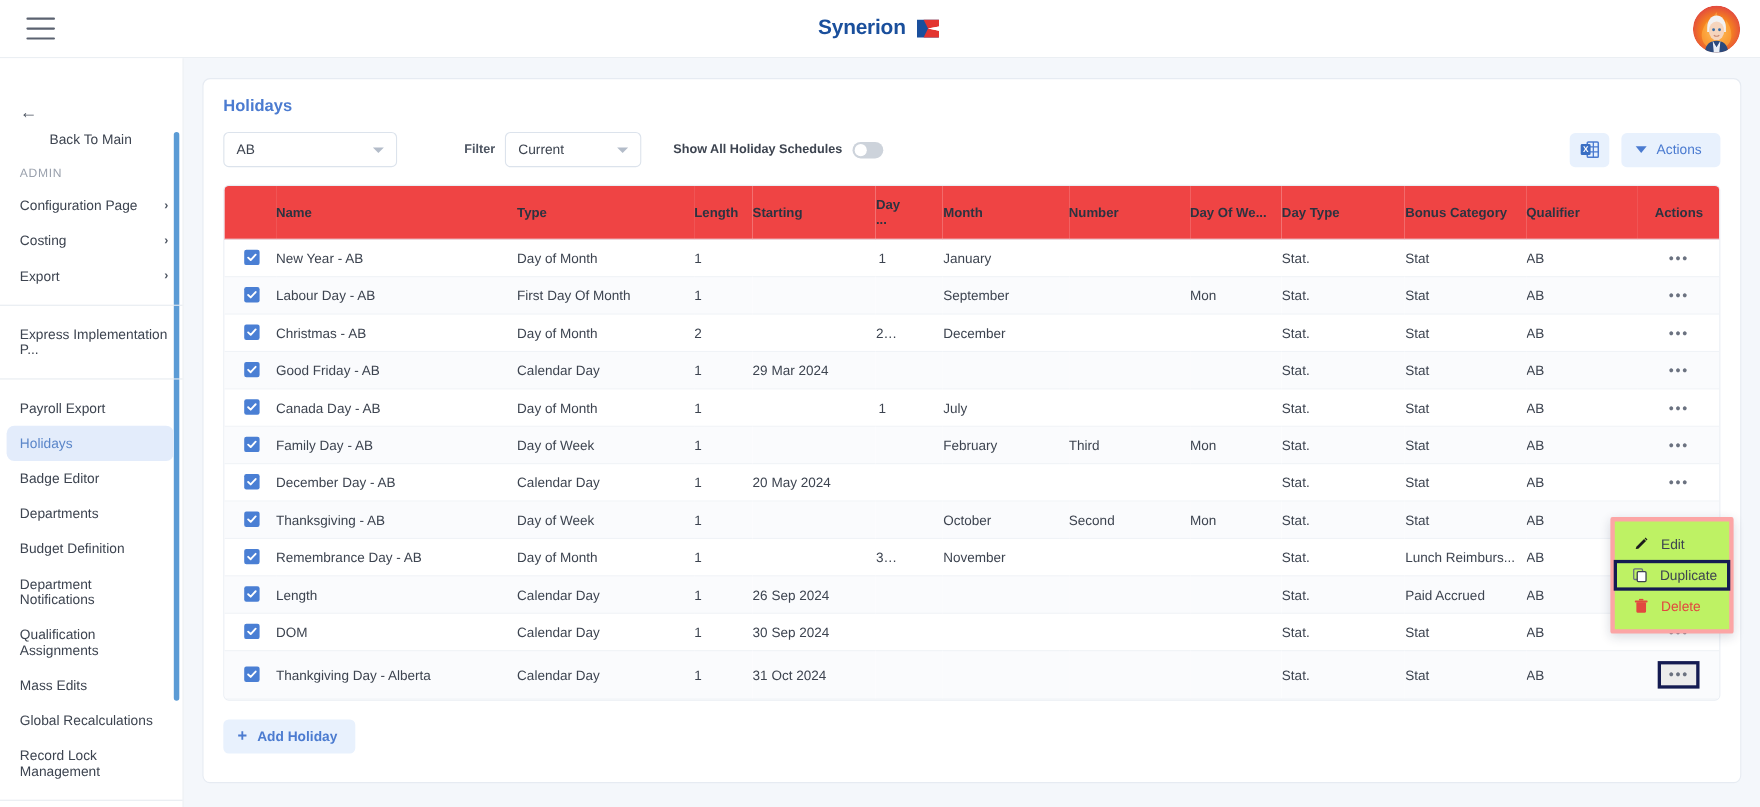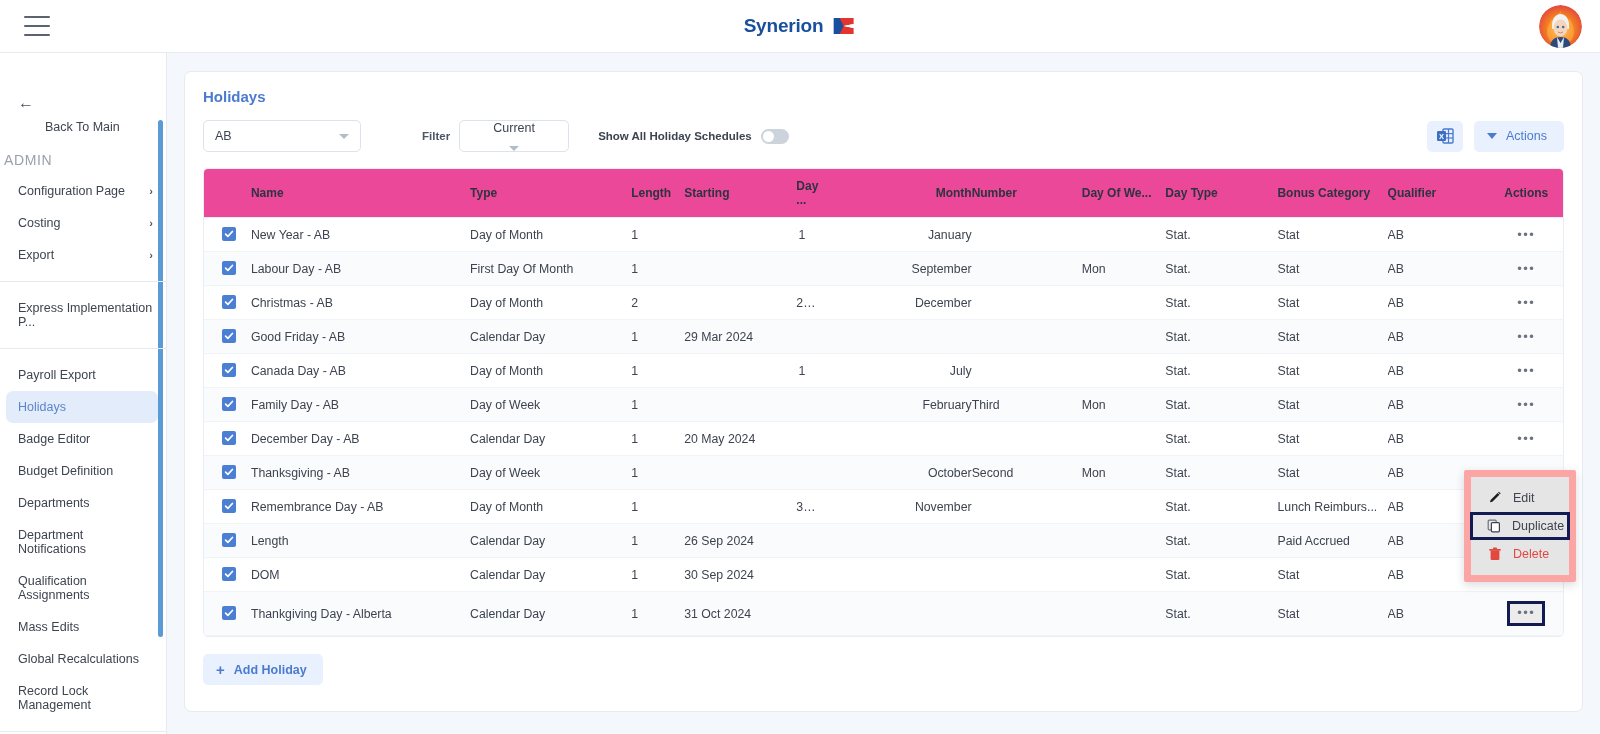--- a/index.html
+++ b/index.html
@@ -47,22 +47,22 @@
     position: absolute; right: 3px; top: 67px; width: 5px; height: 517px;
     background: #5b9bd5; border-radius: 3px; cursor: pointer;
   }
   .back-row {
     display: flex; align-items: center; gap: 11px;
     padding: 19px 0 16px 18px; cursor: pointer;
   }
   .back-arrow { font-size: 16px; color: #4d5562; line-height: 1; }
   .back-label { font-size: 12.5px; color: #3d4450; margin-top: 48px; }
   .section-label {
-    font-size: 14px; letter-spacing: .6px; color: #9aa1ad;
-    padding: 2px 0 7px 4px; text-transform: uppercase;
+    font-size: 11px; letter-spacing: .6px; color: #9aa1ad;
+    padding: 2px 0 7px 18px; text-transform: uppercase;
   }
   .nav-item {
     display: flex; align-items: center; justify-content: space-between;
     padding: 9px 14px 9px 18px; font-size: 12.5px; color: #3d4450;
     cursor: pointer;
   }
   .nav-item .chev { color: #4d5562; font-size: 11px; font-weight: bold; }
   .nav-item.active {
     background: #e3ecfb; border-radius: 7px; color: #5b86c9;
     margin: 0 9px 0 6px; padding-left: 12px;
@@ -82,21 +82,21 @@
   .page-title { font-size: 15px; font-weight: bold; color: #4b7bd0; margin-bottom: 14px; }
 
   
   .toolbar { display: flex; align-items: center; height: 34px; }
   .select {
     width: 158px; height: 32px; border: 1px solid #dce3ec; border-radius: 5px;
     display: flex; align-items: center; justify-content: space-between;
     padding: 0 11px; font-size: 12.5px; color: #3d4450; cursor: pointer;
     background: #fff;
   }
-  .select.sm { width: 110px; flex-direction: column; }
+  .select.sm { width: 124px; }
   .chev-dn {
     width: 0; height: 0; border-left: 5px solid transparent;
     border-right: 5px solid transparent; border-top: 5px solid #b3bcc9;
   }
   .filter-label { font-size: 11.5px; color: #4d5562; font-weight: bold; margin: 0 9px 0 24px; padding-left: 37px; }
   .toggle-label { font-size: 11.5px; color: #3d4450; font-weight: bold; margin-left: 29px; }
   .toggle {
     width: 28px; height: 15px; border-radius: 9px; background: #cdd3db;
     margin-left: 9px; position: relative; cursor: pointer;
   }
@@ -116,36 +116,36 @@
   }
   .chev-dn-blue {
     width: 0; height: 0; border-left: 5px solid transparent;
     border-right: 5px solid transparent; border-top: 6px solid #4b7bd0;
   }
 
   
   .table-wrap { margin-top: 15px; border: 1px solid #eaeef4; border-radius: 5px; overflow: hidden; }
   table { width: 100%; border-collapse: collapse; table-layout: fixed; }
   th {
-    background: #ec4899; font-size: 12px; color: #2d3340; font-weight: bold;
+    background: #ef4444; font-size: 12px; color: #2d3340; font-weight: bold;
     text-align: left; padding: 10px 0; border-bottom: 1px solid #eaeef4;
   }
   td {
     font-size: 12.3px; color: #3d4450; padding: 9px 0;
     border-bottom: 1px solid #f0f3f7; white-space: nowrap; overflow: hidden;
     text-overflow: ellipsis;
   }
   tr.alt td { background: #fafbfd; }
   .c-chk   { width: 46px; padding-left: 18px !important; }
   .c-name  { width: 215px; }
   .c-type  { width: 158px; }
   .c-len   { width: 52px; }
   .c-start { width: 110px; }
   .c-day   { width: 60px; text-align: right; padding-right: 52px !important; }
-  .c-month { width: 112px; text-align: right; }
+  .c-month { width: 112px; }
   .c-num   { width: 108px; }
   .c-dow   { width: 82px; }
   .c-dtype { width: 110px; }
   .c-bonus { width: 108px; }
   .c-qual  { width: 100px; }
   .c-act   { width: 72px; text-align: center; }
   .chk {
     width: 14px; height: 14px; border-radius: 2px; background: #4a7fd4;
     display: inline-flex; align-items: center; justify-content: center;
     cursor: pointer;
@@ -153,21 +153,21 @@
   .chk svg { display: block; }
   .dots { color: #6b7280; letter-spacing: 1.5px; font-size: 13px; cursor: pointer; }
   .dots-hl {
     display: inline-block; border: 3px solid #141b52; background: #ececec;
     padding: 2px 7px 4px 7px; line-height: 1;
   }
 
   
   .ctx-menu {
     position: absolute; right: 6px; top: 398px; width: 112px;
-    background: #e5e5e5; border: 7px solid #fca5a5;
+    background: #bef264; border: 4px solid #fca5a5;
     box-shadow: 0 3px 10px rgba(20,30,60,.16); border-radius: 2px;
     padding: 7px 0; z-index: 20;
   }
   .ctx-item {
     display: flex; align-items: center; gap: 11px; padding: 7px 0 7px 17px;
     font-size: 12.5px; color: #3d4450; cursor: pointer;
   }
   .ctx-item.hl { border: 3px solid #141b52; padding: 4px 0 4px 14px; margin: 0 -1px; }
   .ctx-item.danger { color: #e2483f; }
 
@@ -254,24 +254,24 @@
     <div class="nav-item">
       <span>Payroll Export</span>
     </div>
     <div class="nav-item active">
       <span>Holidays</span>
     </div>
     <div class="nav-item">
       <span>Badge Editor</span>
     </div>
     <div class="nav-item">
+      <span>Departments</span>
+    </div>
+    <div class="nav-item">
       <span>Budget Definition</span>
-    </div>
-    <div class="nav-item">
-      <span>Departments</span>
     </div>
     <div class="nav-item">
       <span>Department Notifications</span>
     </div>
     <div class="nav-item">
       <span>Qualification Assignments</span>
     </div>
     <div class="nav-item">
       <span>Mass Edits</span>
     </div>

